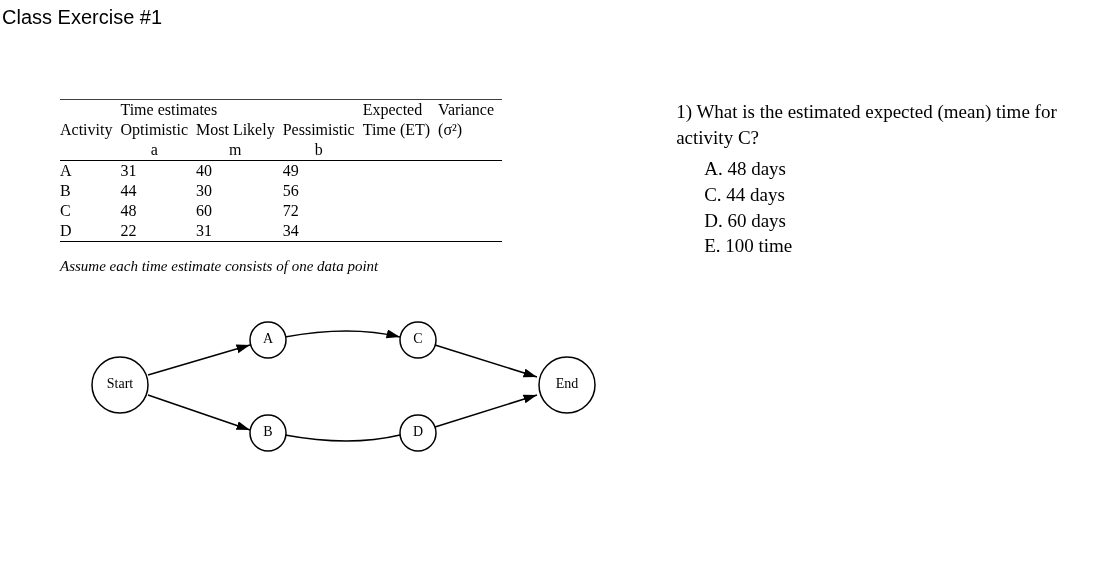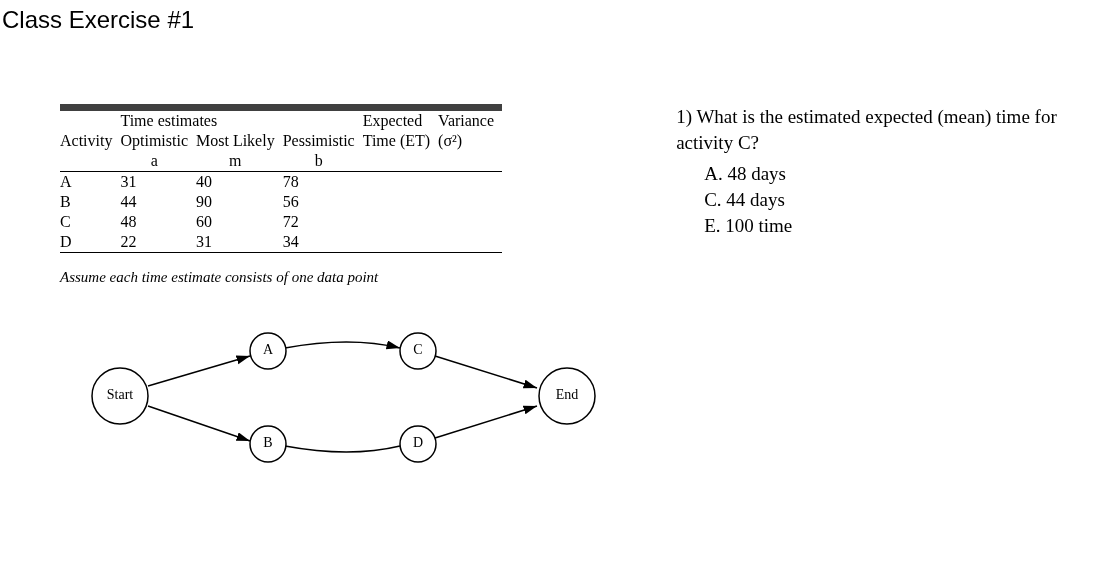--- a/index.html
+++ b/index.html
@@ -6,21 +6,21 @@
     body {
       font-family: 'Times New Roman', Times, serif;
       background: #fff;
       color: #000;
       width: 1117px;
       height: 587px;
       position: relative;
     }
     .page-title {
       font-family: 'Calibri Light', 'Segoe UI Light', Arial, sans-serif;
-      font-size: 24px;
+      font-size: 20px;
       font-weight: 300;
       color: #000;
       padding: 6px 0 0 2px;
     }
     .content {
       display: flex;
       margin-top: 70px;
       padding-left: 60px;
     }
     .left-col {
@@ -40,21 +40,21 @@
     }
     table {
       border-collapse: collapse;
       font-size: 16px;
     }
     table td, table th {
       padding: 1px 8px 1px 0;
       text-align: left;
       font-weight: normal;
     }
-    .top-border { border-top: 7px solid #404040; }
+    .top-border { border-top: 1px solid #404040; }
     .bot-border { border-bottom: 1px solid #000; }
     .center { text-align: center; }
     .note {
       font-style: italic;
       font-size: 15px;
       margin-top: 16px;
     }
     .diagram {
       margin-top: 30px;
       margin-left: 20px;
@@ -94,28 +94,28 @@
         <td class="center bot-border">a</td>
         <td class="center bot-border">m</td>
         <td class="center bot-border">b</td>
         <td class="bot-border"></td>
         <td class="bot-border"></td>
       </tr>
       <tr>
         <td>A</td>
         <td>31</td>
         <td>40</td>
-        <td>78</td>
+        <td>49</td>
         <td></td>
             <td></td>
       </tr>
       <tr>
         <td>B</td>
         <td>44</td>
-        <td>90</td>
+        <td>30</td>
         <td>56</td>
         <td></td>
             <td></td>
       </tr>
       <tr>
         <td>C</td>
         <td>48</td>
         <td>60</td>
         <td>72</td>
         <td></td>
@@ -162,16 +162,17 @@
         <text class="node-text" x="487" y="80">End</text>
       </svg>
     </div>
   </div>
 
   <div class="right-col">
     <div class="question">1) What is the estimated expected (mean) time for activity C?</div>
     <div class="opts">
       <div>A. 48 days</div>
       <div>C. 44 days</div>
+      <div>D. 60 days</div>
       <div>E. 100 time</div>
     </div>
   </div>
 </div>
 
 </body></html>

